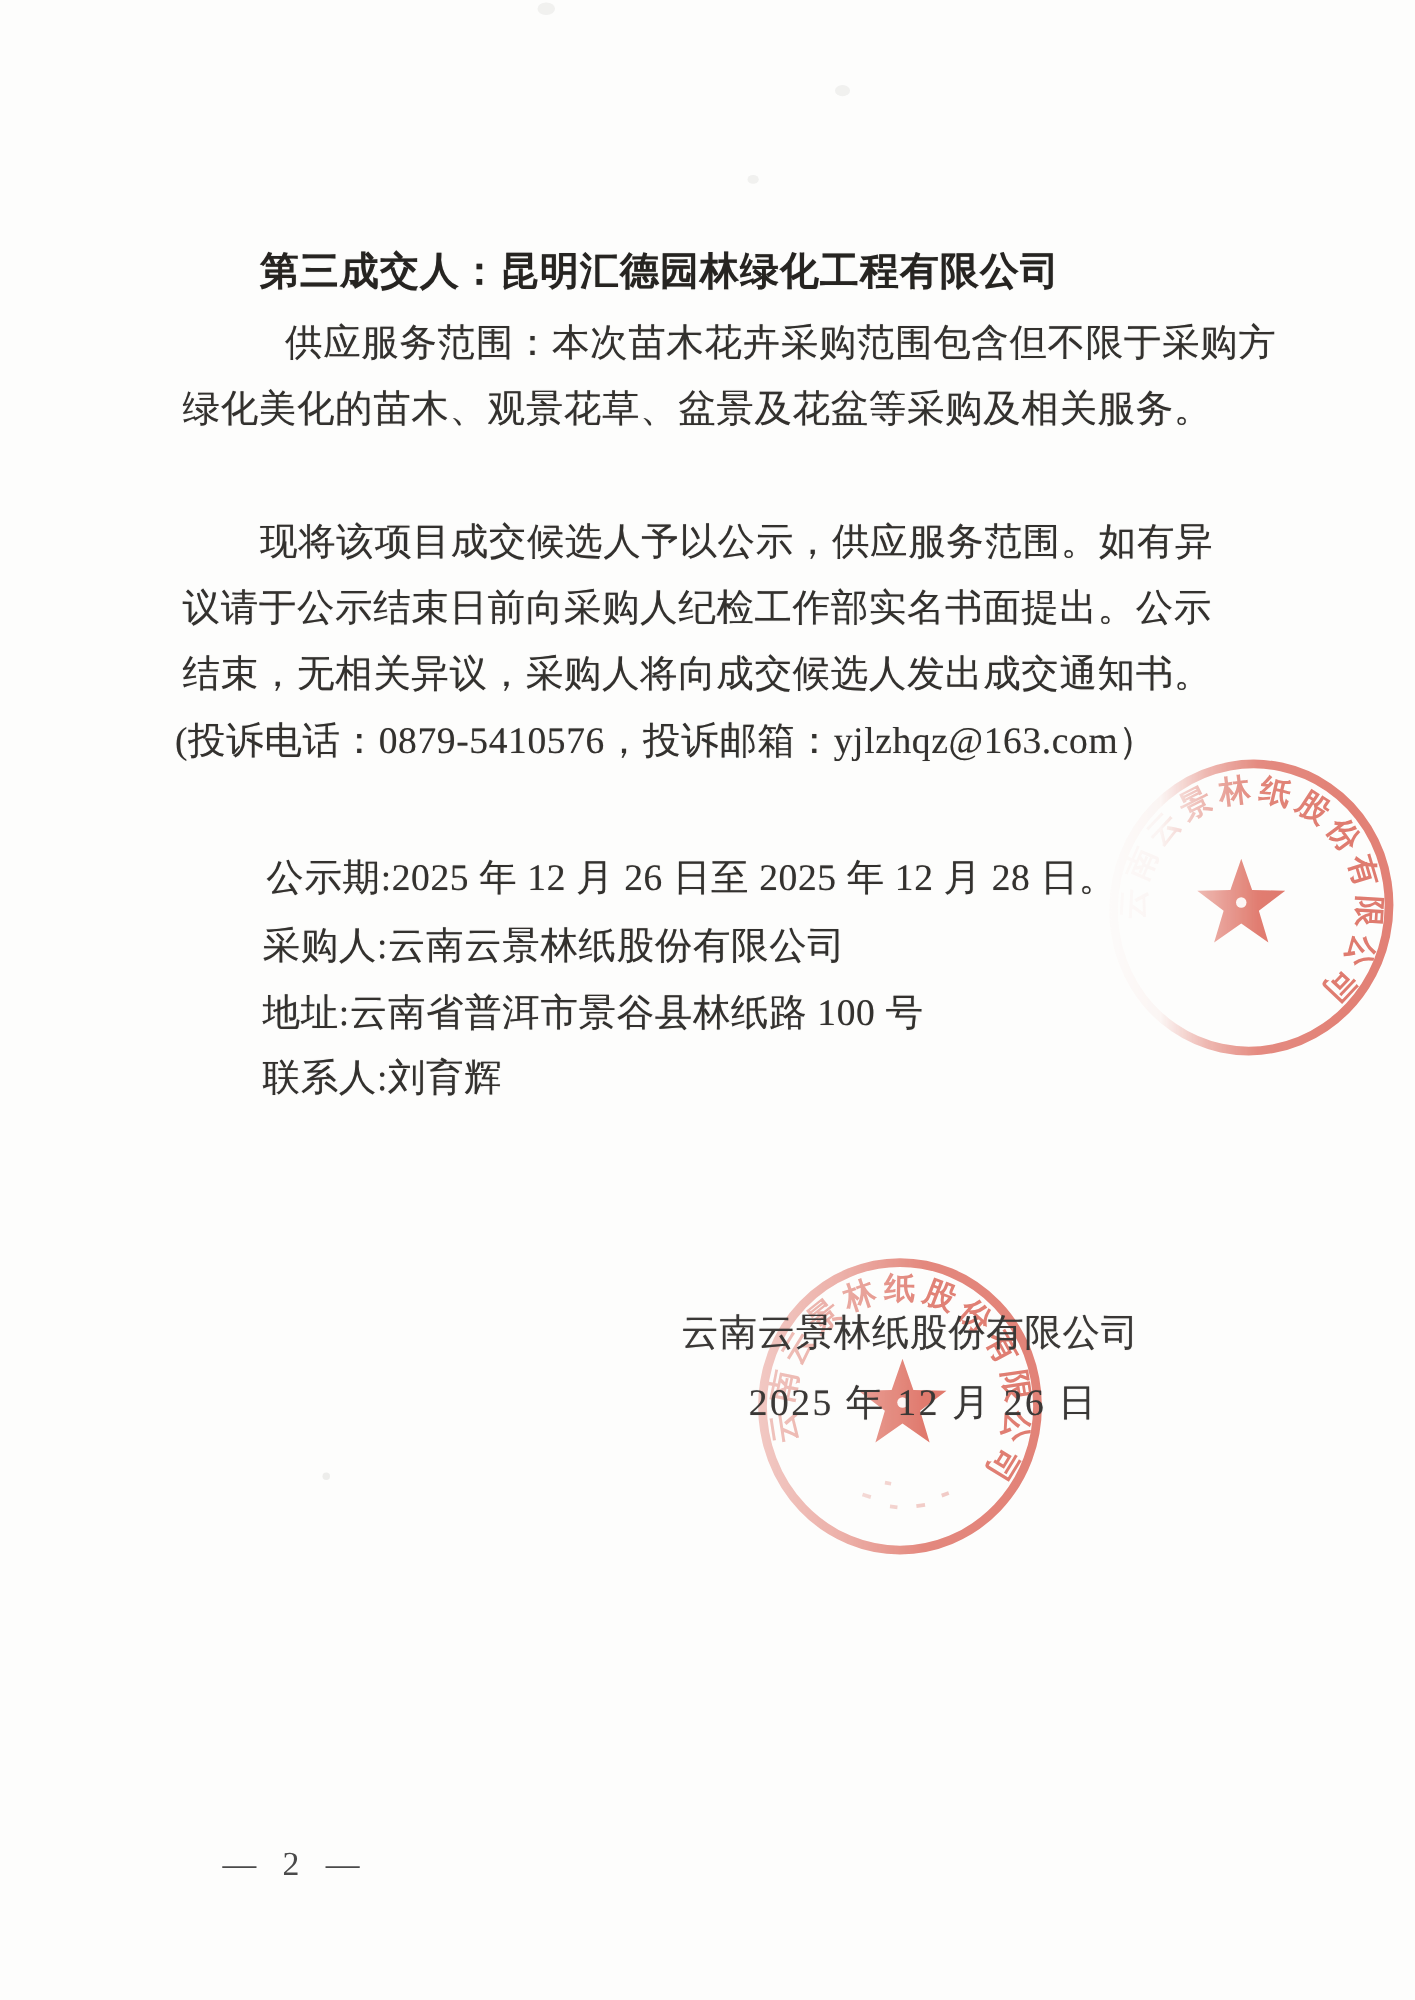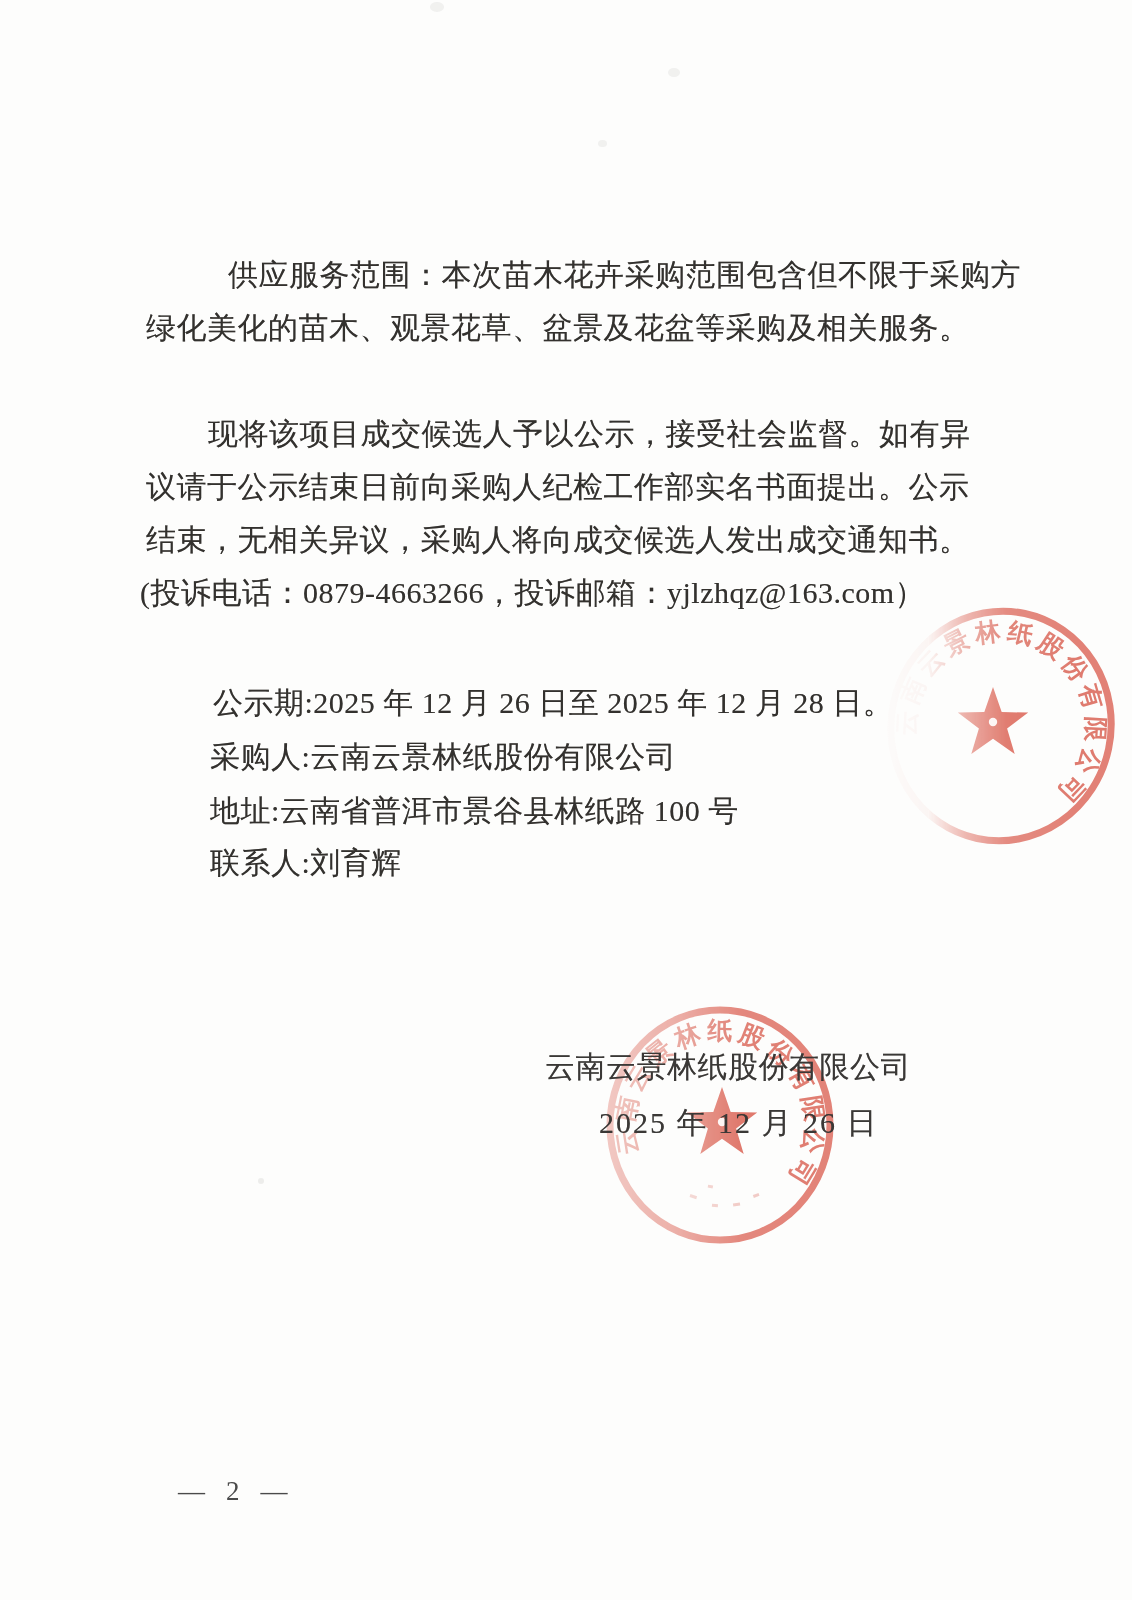--- a/index.html
+++ b/index.html
@@ -95,30 +95,31 @@
       <g fill="#e59a90" opacity="0.55">
         <rect x="100" y="215" width="7" height="3" transform="rotate(18 103 216)"></rect>
         <rect x="122" y="224" width="6" height="3" transform="rotate(6 125 225)"></rect>
         <rect x="143" y="223" width="7" height="3" transform="rotate(-8 146 224)"></rect>
         <rect x="163" y="214" width="6" height="3" transform="rotate(-20 166 215)"></rect>
         <rect x="118" y="205" width="5" height="3" transform="rotate(10 120 206)"></rect>
       </g>
     </g>
   </svg>
 
+  <div class="line heading" style="left:208px;top:200px;">第三成交人：昆明汇德园林绿化工程有限公司</div>
 
   <div class="line" style="left:208px;top:258px;margin-left:20px;">供应服务范围：本次苗木花卉采购范围包含但不限于采购方</div>
   <div class="line" style="left:146px;top:311px;">绿化美化的苗木、观景花草、盆景及花盆等采购及相关服务。</div>
 
 
-  <div class="line" style="left:208px;top:417px;">现将该项目成交候选人予以公示，接受社会监督。如有异</div>
+  <div class="line" style="left:208px;top:417px;">现将该项目成交候选人予以公示，供应服务范围。如有异</div>
   <div class="line" style="left:146px;top:523px;">结束，无相关异议，采购人将向成交候选人发出成交通知书。</div>
   <div class="line" style="left:146px;top:470px;">议请于公示结束日前向采购人纪检工作部实名书面提出。公示</div>
 
-  <div class="line" style="left:140px;top:576px;">(投诉电话：0879-4663266，投诉邮箱：yjlzhqz@163.com）</div>
+  <div class="line" style="left:140px;top:576px;">(投诉电话：0879-5410576，投诉邮箱：yjlzhqz@163.com）</div>
 
   <div class="line" style="left:213px;top:686px;">公示期:2025 年 12 月 26 日至 2025 年 12 月 28 日。</div>
   <div class="line" style="left:210px;top:740px;">采购人:云南云景林纸股份有限公司</div>
   <div class="line" style="left:210px;top:794px;">地址:云南省普洱市景谷县林纸路 100 号</div>
   <div class="line" style="left:210px;top:846px;">联系人:刘育辉</div>
 
   <div class="line sig" style="left:545px;top:1050px;">云南云景林纸股份有限公司</div>
   <div class="line sig" style="left:599px;top:1106px;letter-spacing:2px;">2025 年 12 月 26 日</div>
 
   <div class="footer">

